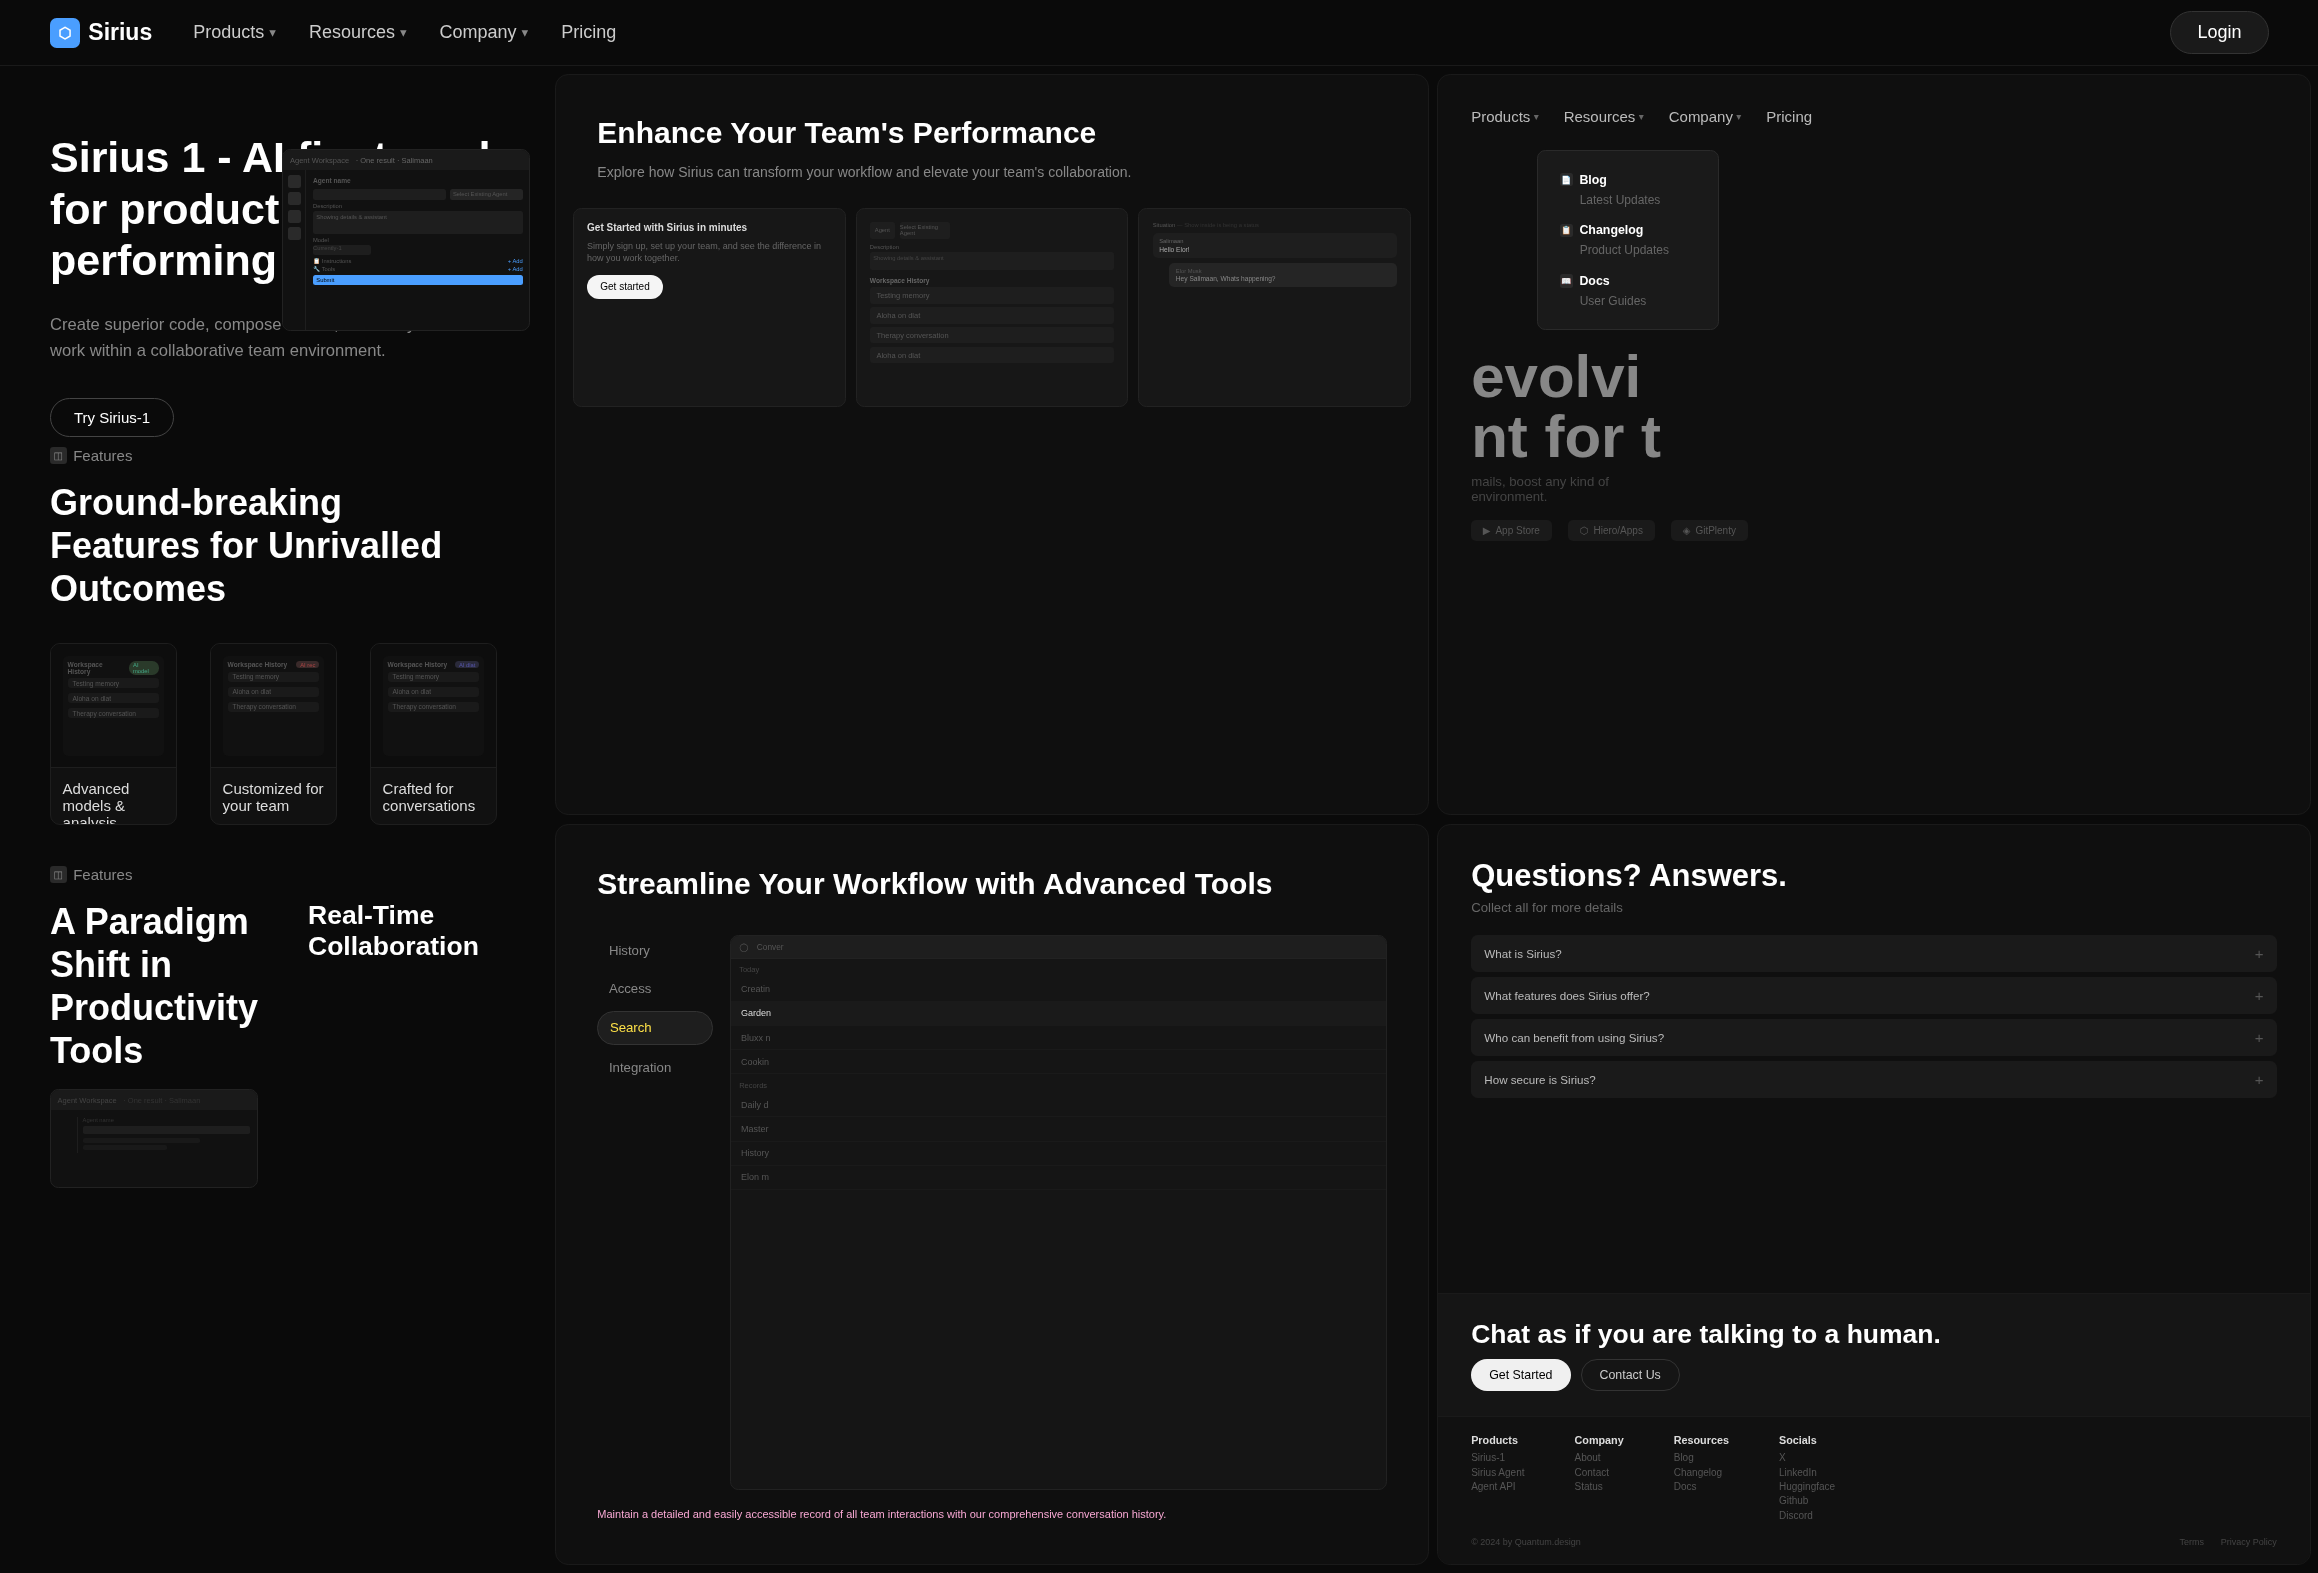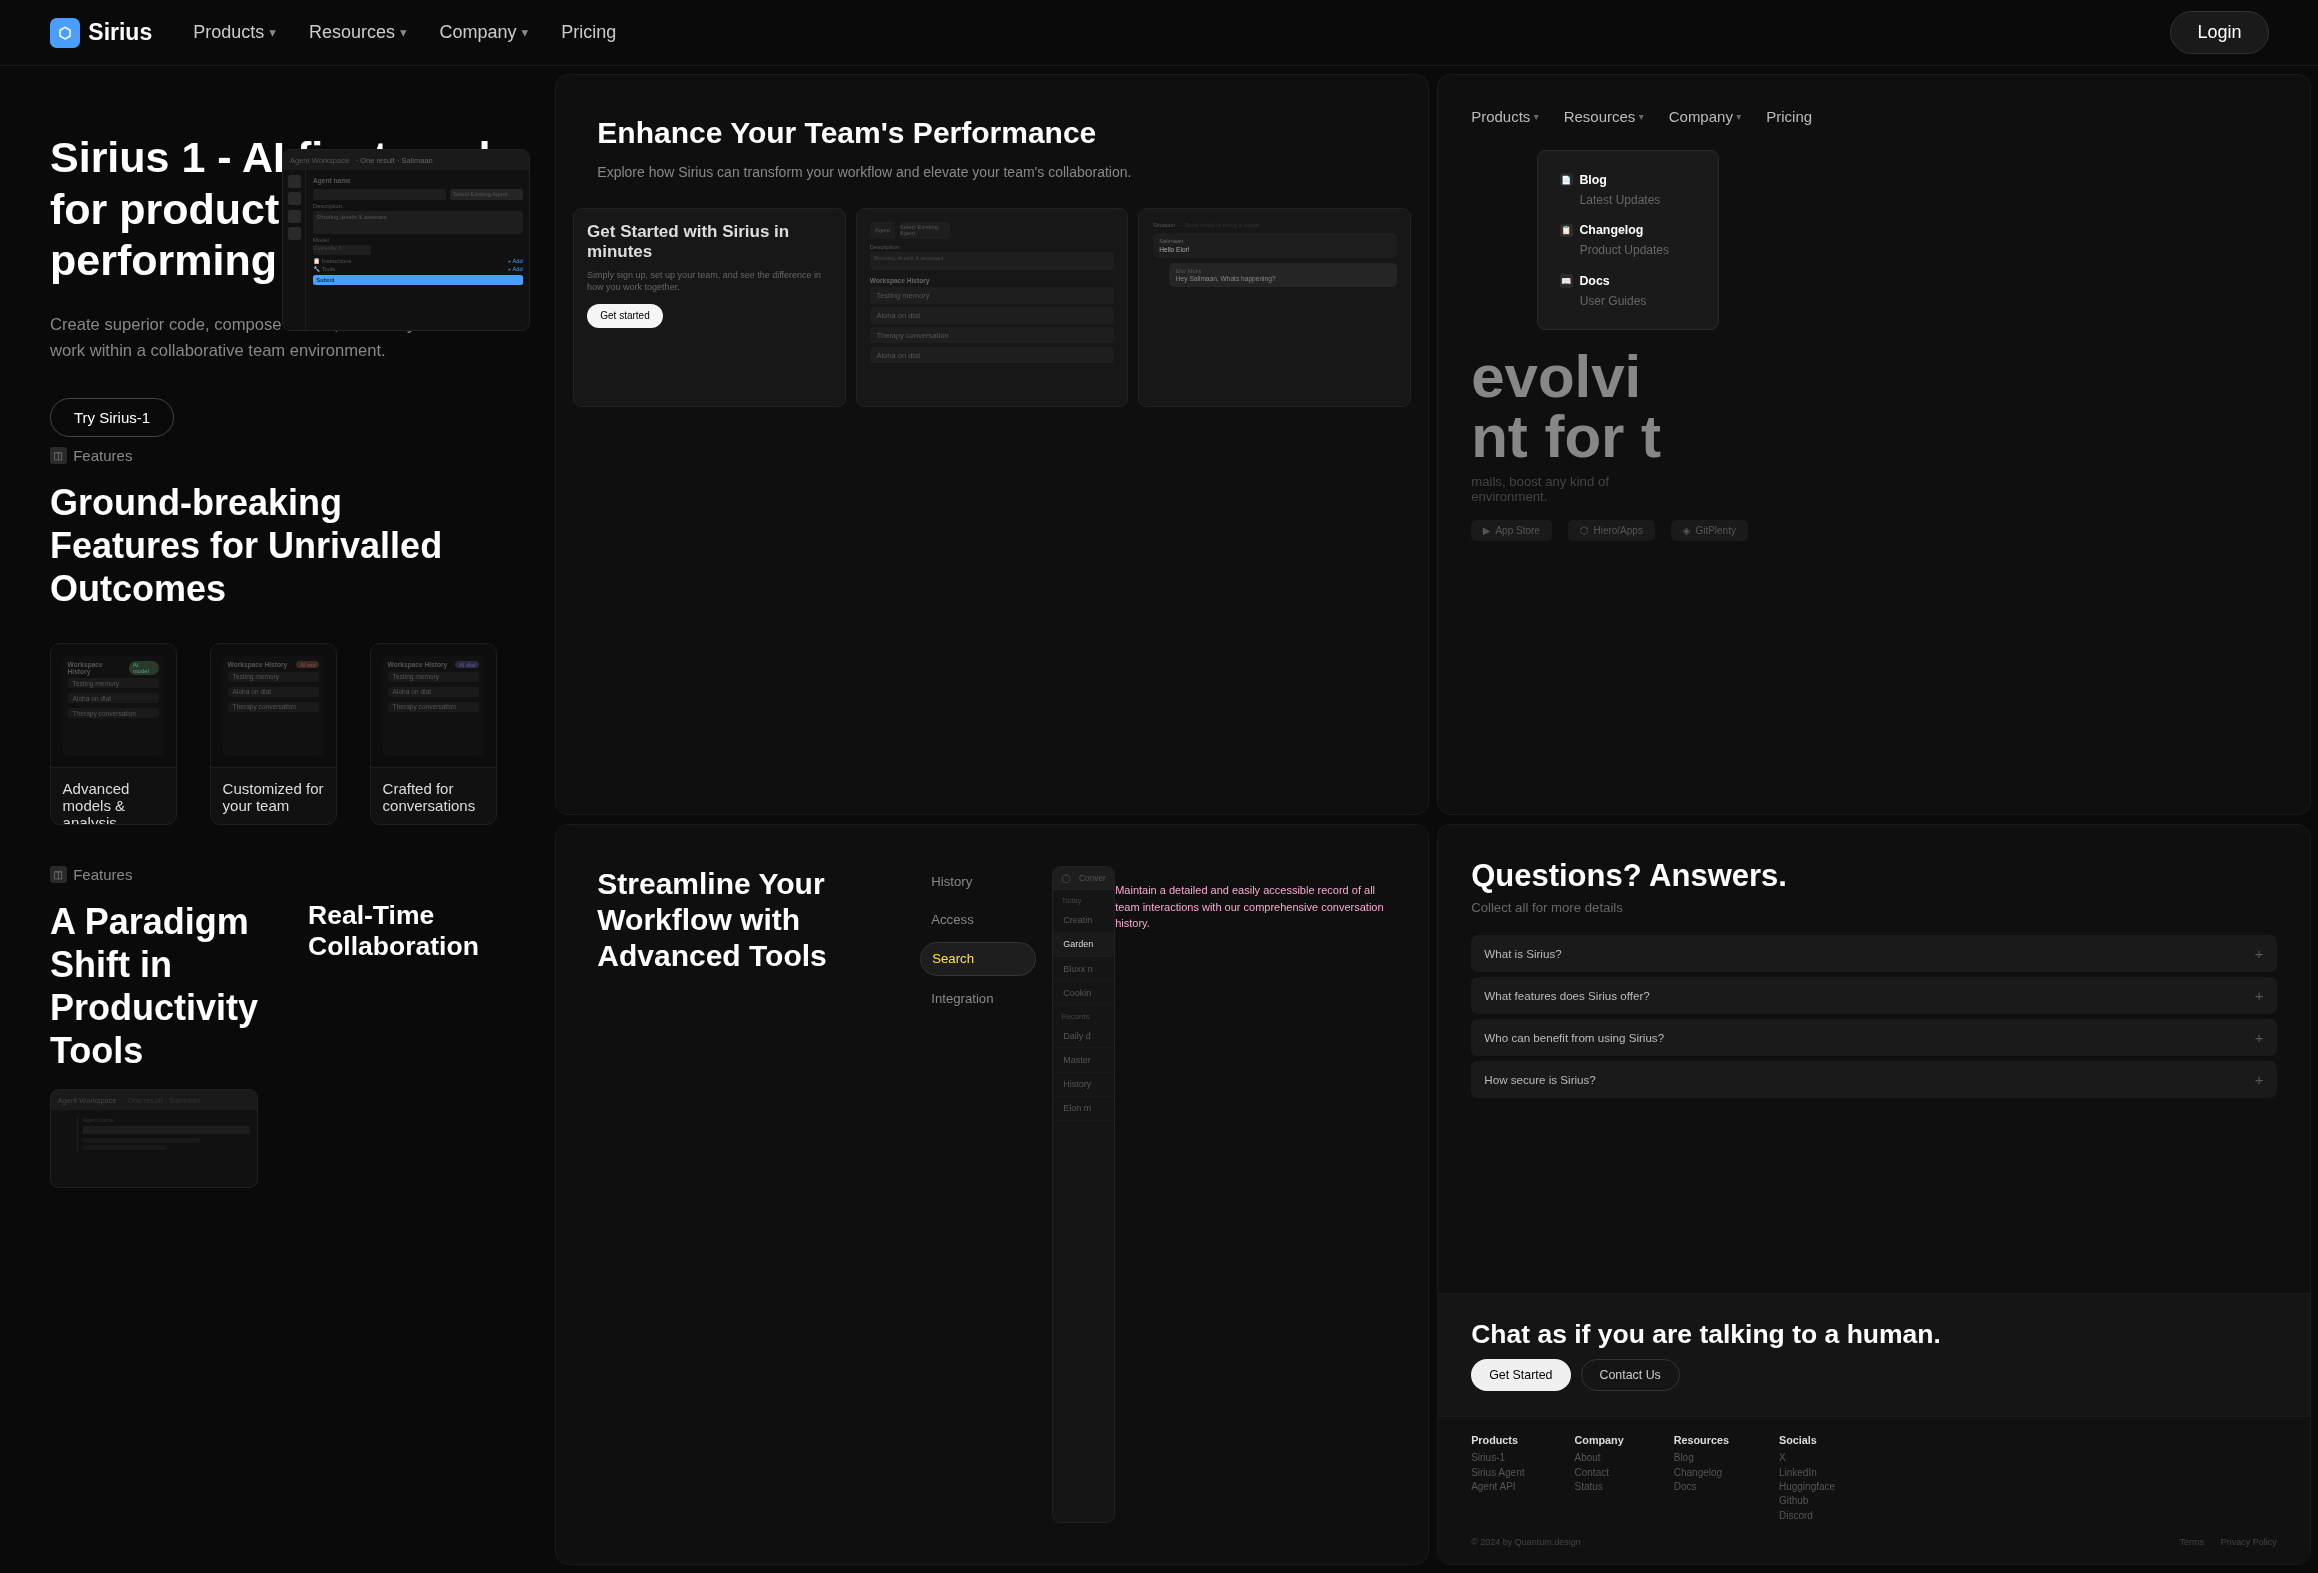--- a/index.html
+++ b/index.html
@@ -256,21 +256,21 @@
     .enhance-card {
       flex: 1;
       background: #171717;
       border-radius: 8.3px;
       border: 0.8px solid #222;
       padding: 13.2px;
       height: 199px;
       overflow: hidden;
     }
     .enhance-card-title {
-      font-size: 17px;
+      font-size: 10px;
       font-weight: 600;
       margin-bottom: 6.6px;
       color: #ddd;
     }
     .enhance-card-desc {
       font-size: 9px;
       color: #666;
       line-height: 1.4;
       margin-bottom: 10px;
     }
@@ -392,21 +392,21 @@
       font-size: 10px;
       color: #555;
       display: flex;
       align-items: center;
       gap: 5px;
     }
 
     
     .panel-streamline {
       display: flex;
-      flex-direction: row;
+      flex-direction: column;
       padding: 41px;
     }
     .panel-streamline-title {
       font-size: 30px;
       font-weight: 700;
       line-height: 1.2;
       margin-bottom: 33px;
     }
     .tools-layout {
       display: flex;

